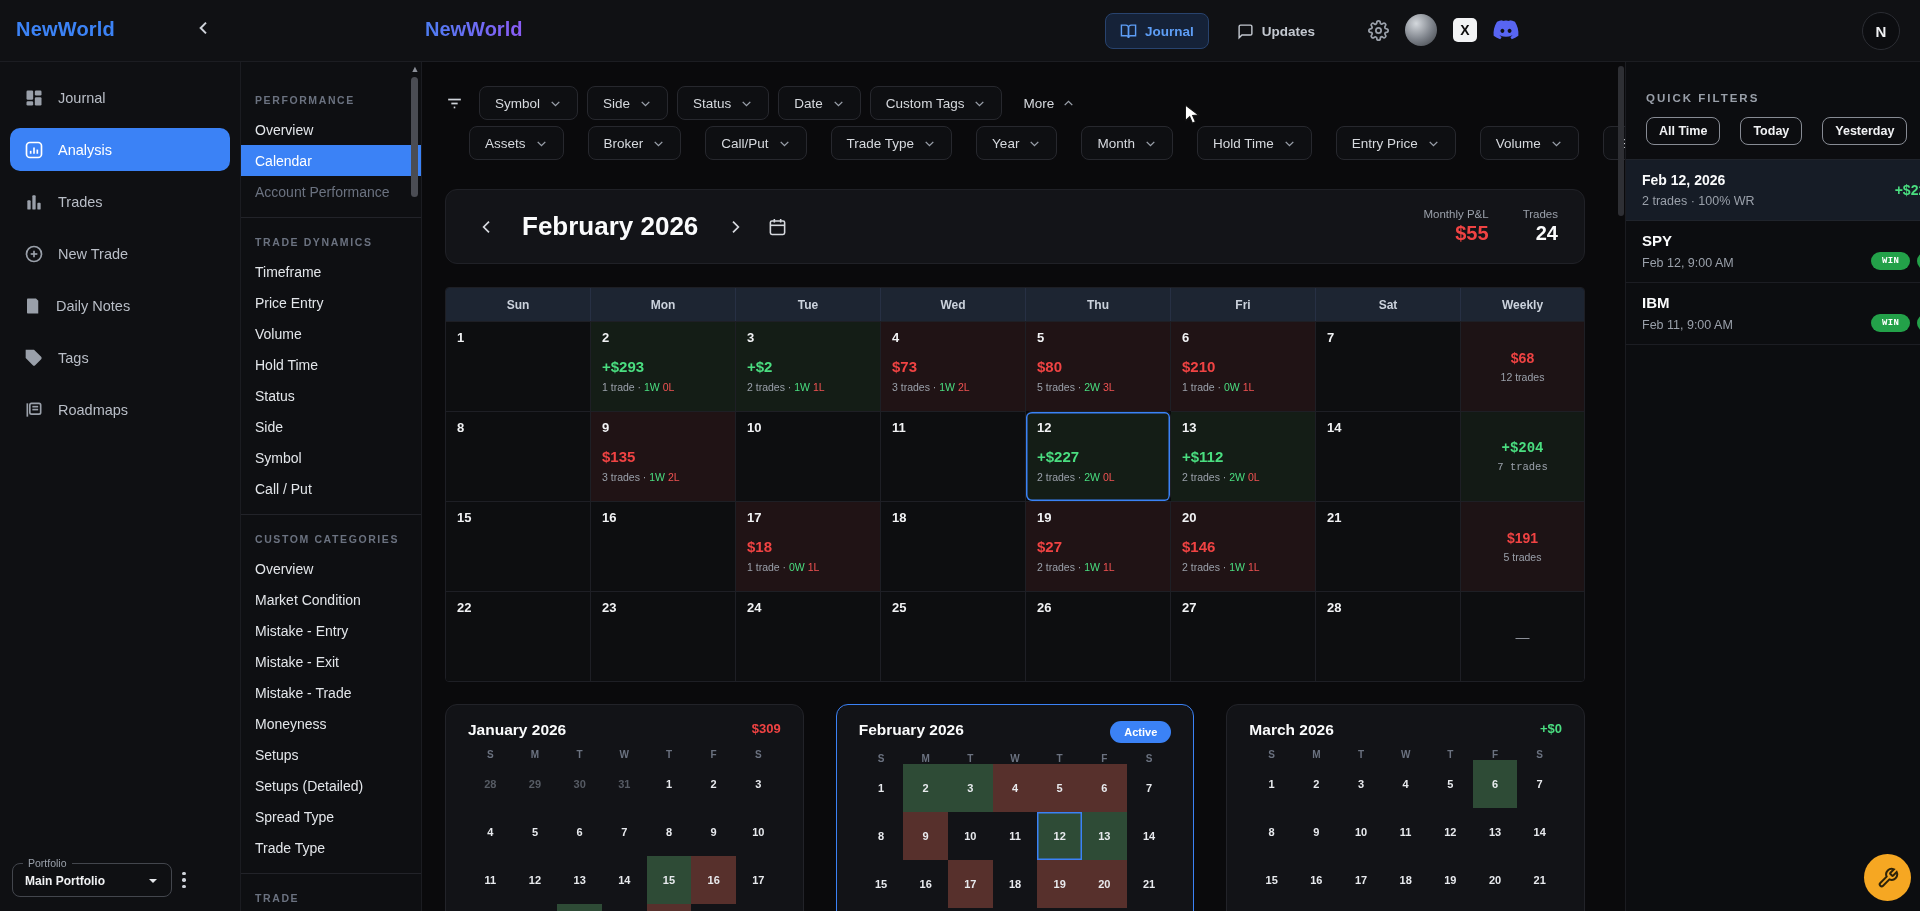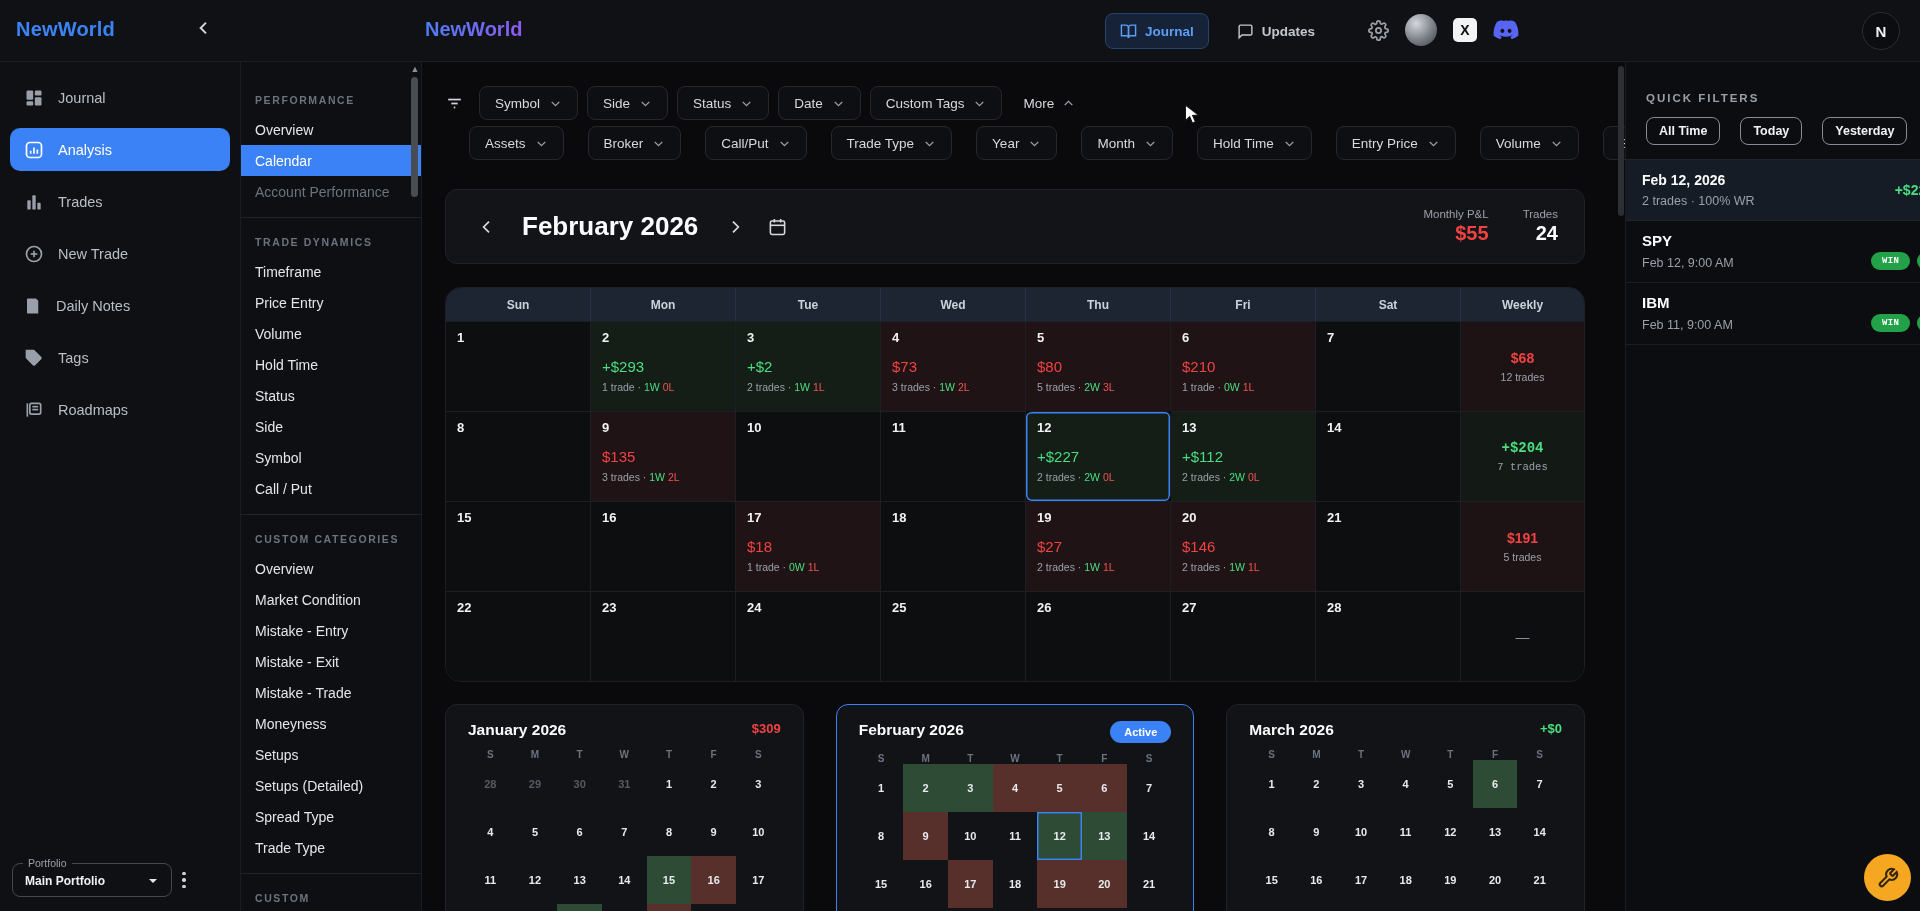--- a/index.html
+++ b/index.html
@@ -88,33 +88,33 @@
   .nav-btn { width:30px; height:30px; display:flex; align-items:center; justify-content:center;
     color:#d6d9de; cursor:pointer; }
   .cal-title { margin:0 22px 0 20px; font-size:26px; font-weight:800; color:#fafbfc; }
   .cal-ico { margin-left:18px; color:#d6d9de; cursor:pointer; }
   .cal-stats { margin-left:auto; display:flex; gap:34px; text-align:right; }
   .stat-label { font-size:11.5px; color:#9aa0aa; }
   .stat-value { margin-top:2px; font-size:20px; font-weight:800; }
   .stat-value.neg { color:#f04343; }
   .stat-value.white { color:#fafbfc; }
 
-  .grid { margin-top:23px; border:1px solid #1e1f25; border-radius:16px; overflow:hidden; }
+  .grid { margin-top:23px; border:1px solid #1e1f25; border-radius:4px; overflow:hidden; }
   .grid-head { display:grid; grid-template-columns:repeat(7,1fr) 123px; background:#1d2532; }
   .grid-head .hcell { height:33px; display:flex; align-items:center; justify-content:center;
     font-size:12px; font-weight:700; color:#cbd2dc; border-right:1px solid #273044; }
   .grid-head .hcell:last-child { border-right:none; }
   .grid-week { display:grid; grid-template-columns:repeat(7,1fr) 123px; }
   .cell { position:relative; height:90px; padding:8px 11px; background:#0d0e10;
     border-right:1px solid #1e1f25; border-top:1px solid #1e1f25; cursor:pointer; }
   .cell.pos { background:#141d16; }
   .cell.neg { background:#201315; }
   .cell.selected { box-shadow:inset 0 0 0 1.5px #3b82f6; border-radius:6px; }
   .cell .dnum { font-size:13px; font-weight:700; color:#f1f2f4; }
-  .cell .pnl { margin-top:13px; font-size:15px; font-weight:400; }
+  .cell .pnl { margin-top:13px; font-size:15px; font-weight:700; }
   .pnl.pos, .mini-amount.pos, .qf-pnl { color:#4ade80; }
   .pnl.neg, .mini-amount.neg { color:#f04343; }
   .cell .tline { margin-top:6px; font-size:10.5px; color:#9aa0aa; }
   .tline .w { color:#4ade80; } .tline .l { color:#f05252; }
   .wcell { height:90px; background:#0d0e10; border-top:1px solid #1e1f25;
     display:flex; flex-direction:column; align-items:center; justify-content:center; gap:5px; }
   .wcell.pos { background:#131a15;font-family:Liberation Mono, monospace; } .wcell.neg { background:#1d1315; }
   .wcell .pnl { font-size:14px; font-weight:800; }
   .wcell .wtrades { font-size:10.5px; color:#9aa0aa; }
   .wcell .dash { color:#8b8f98; font-size:14px; }
@@ -331,21 +331,21 @@
         <div class="sub-item">Mistake - Entry</div>
         <div class="sub-item">Mistake - Exit</div>
         <div class="sub-item">Mistake - Trade</div>
         <div class="sub-item">Moneyness</div>
         <div class="sub-item">Setups</div>
         <div class="sub-item">Setups (Detailed)</div>
         <div class="sub-item">Spread Type</div>
         <div class="sub-item">Trade Type</div>
       </div>
       <div class="sub-section">
-        <div class="sub-title">CUSTOM</div>
+        <div class="sub-title">TRADE</div>
       </div>
     </div>
   <div class="subbar-scroll">
     <div class="caret">▲</div>
     <div class="thumb"></div>
   </div>
 </div>
 
 <div class="main">
   <div class="main-inner">

